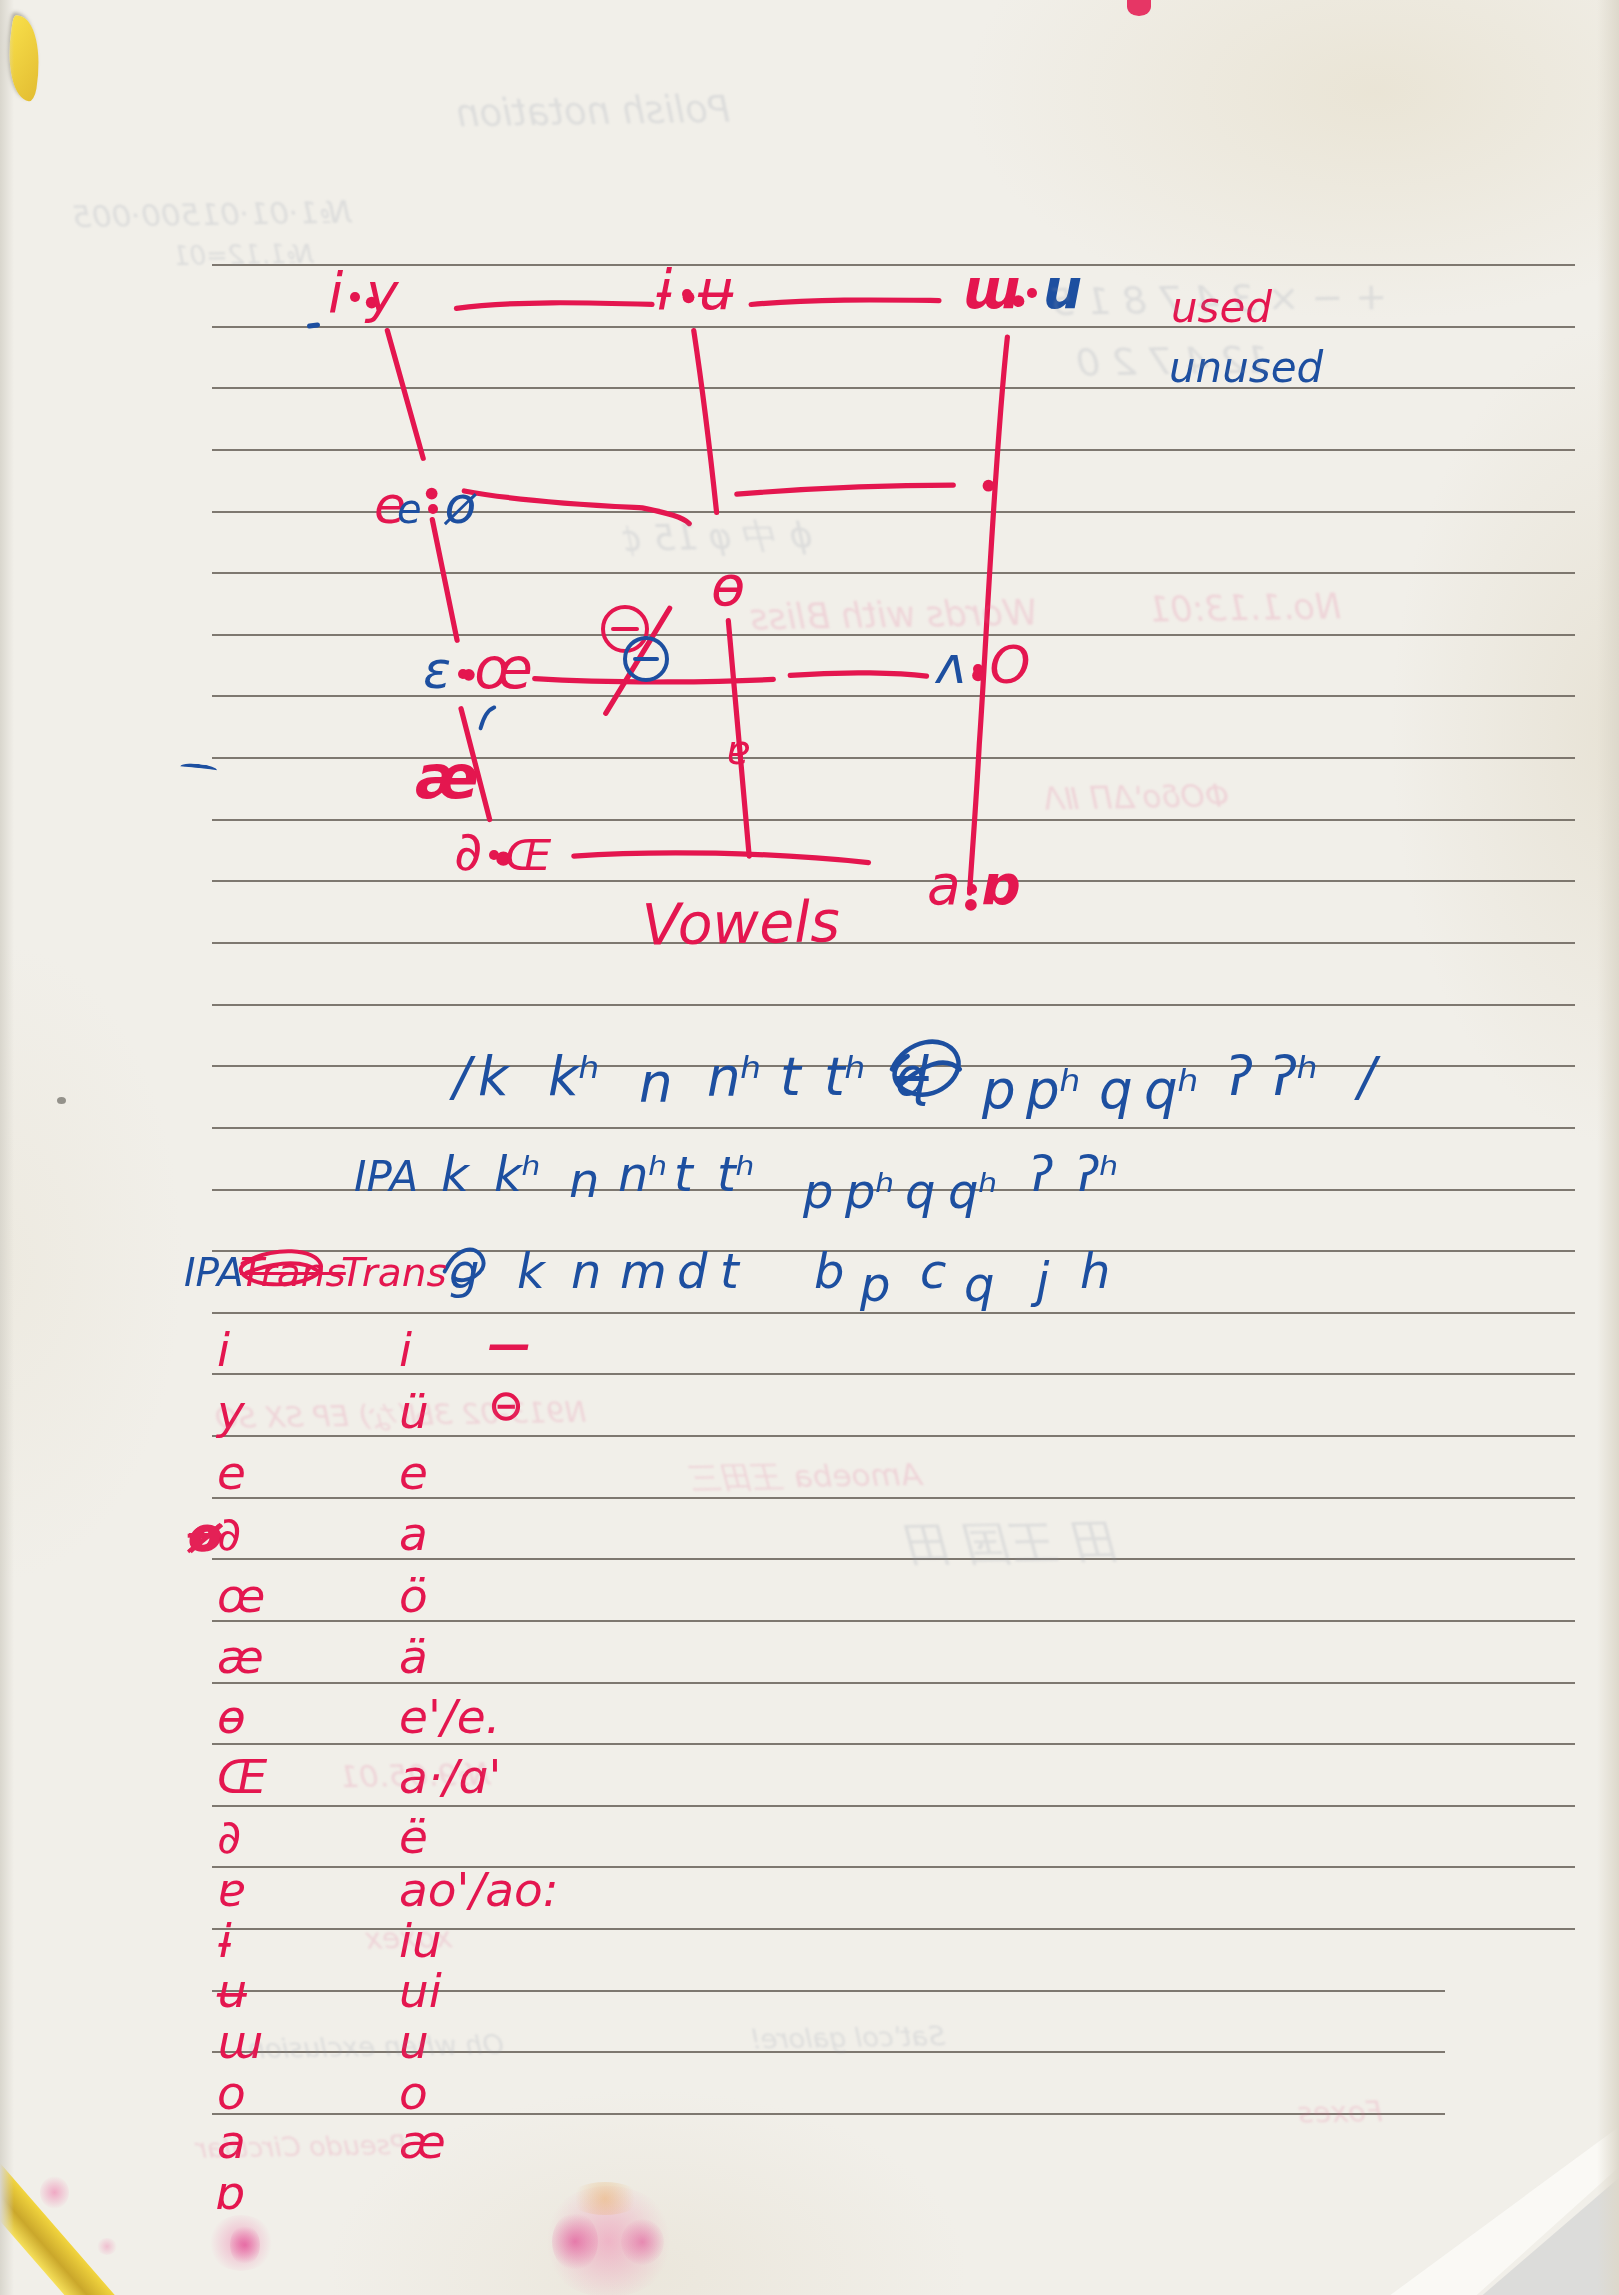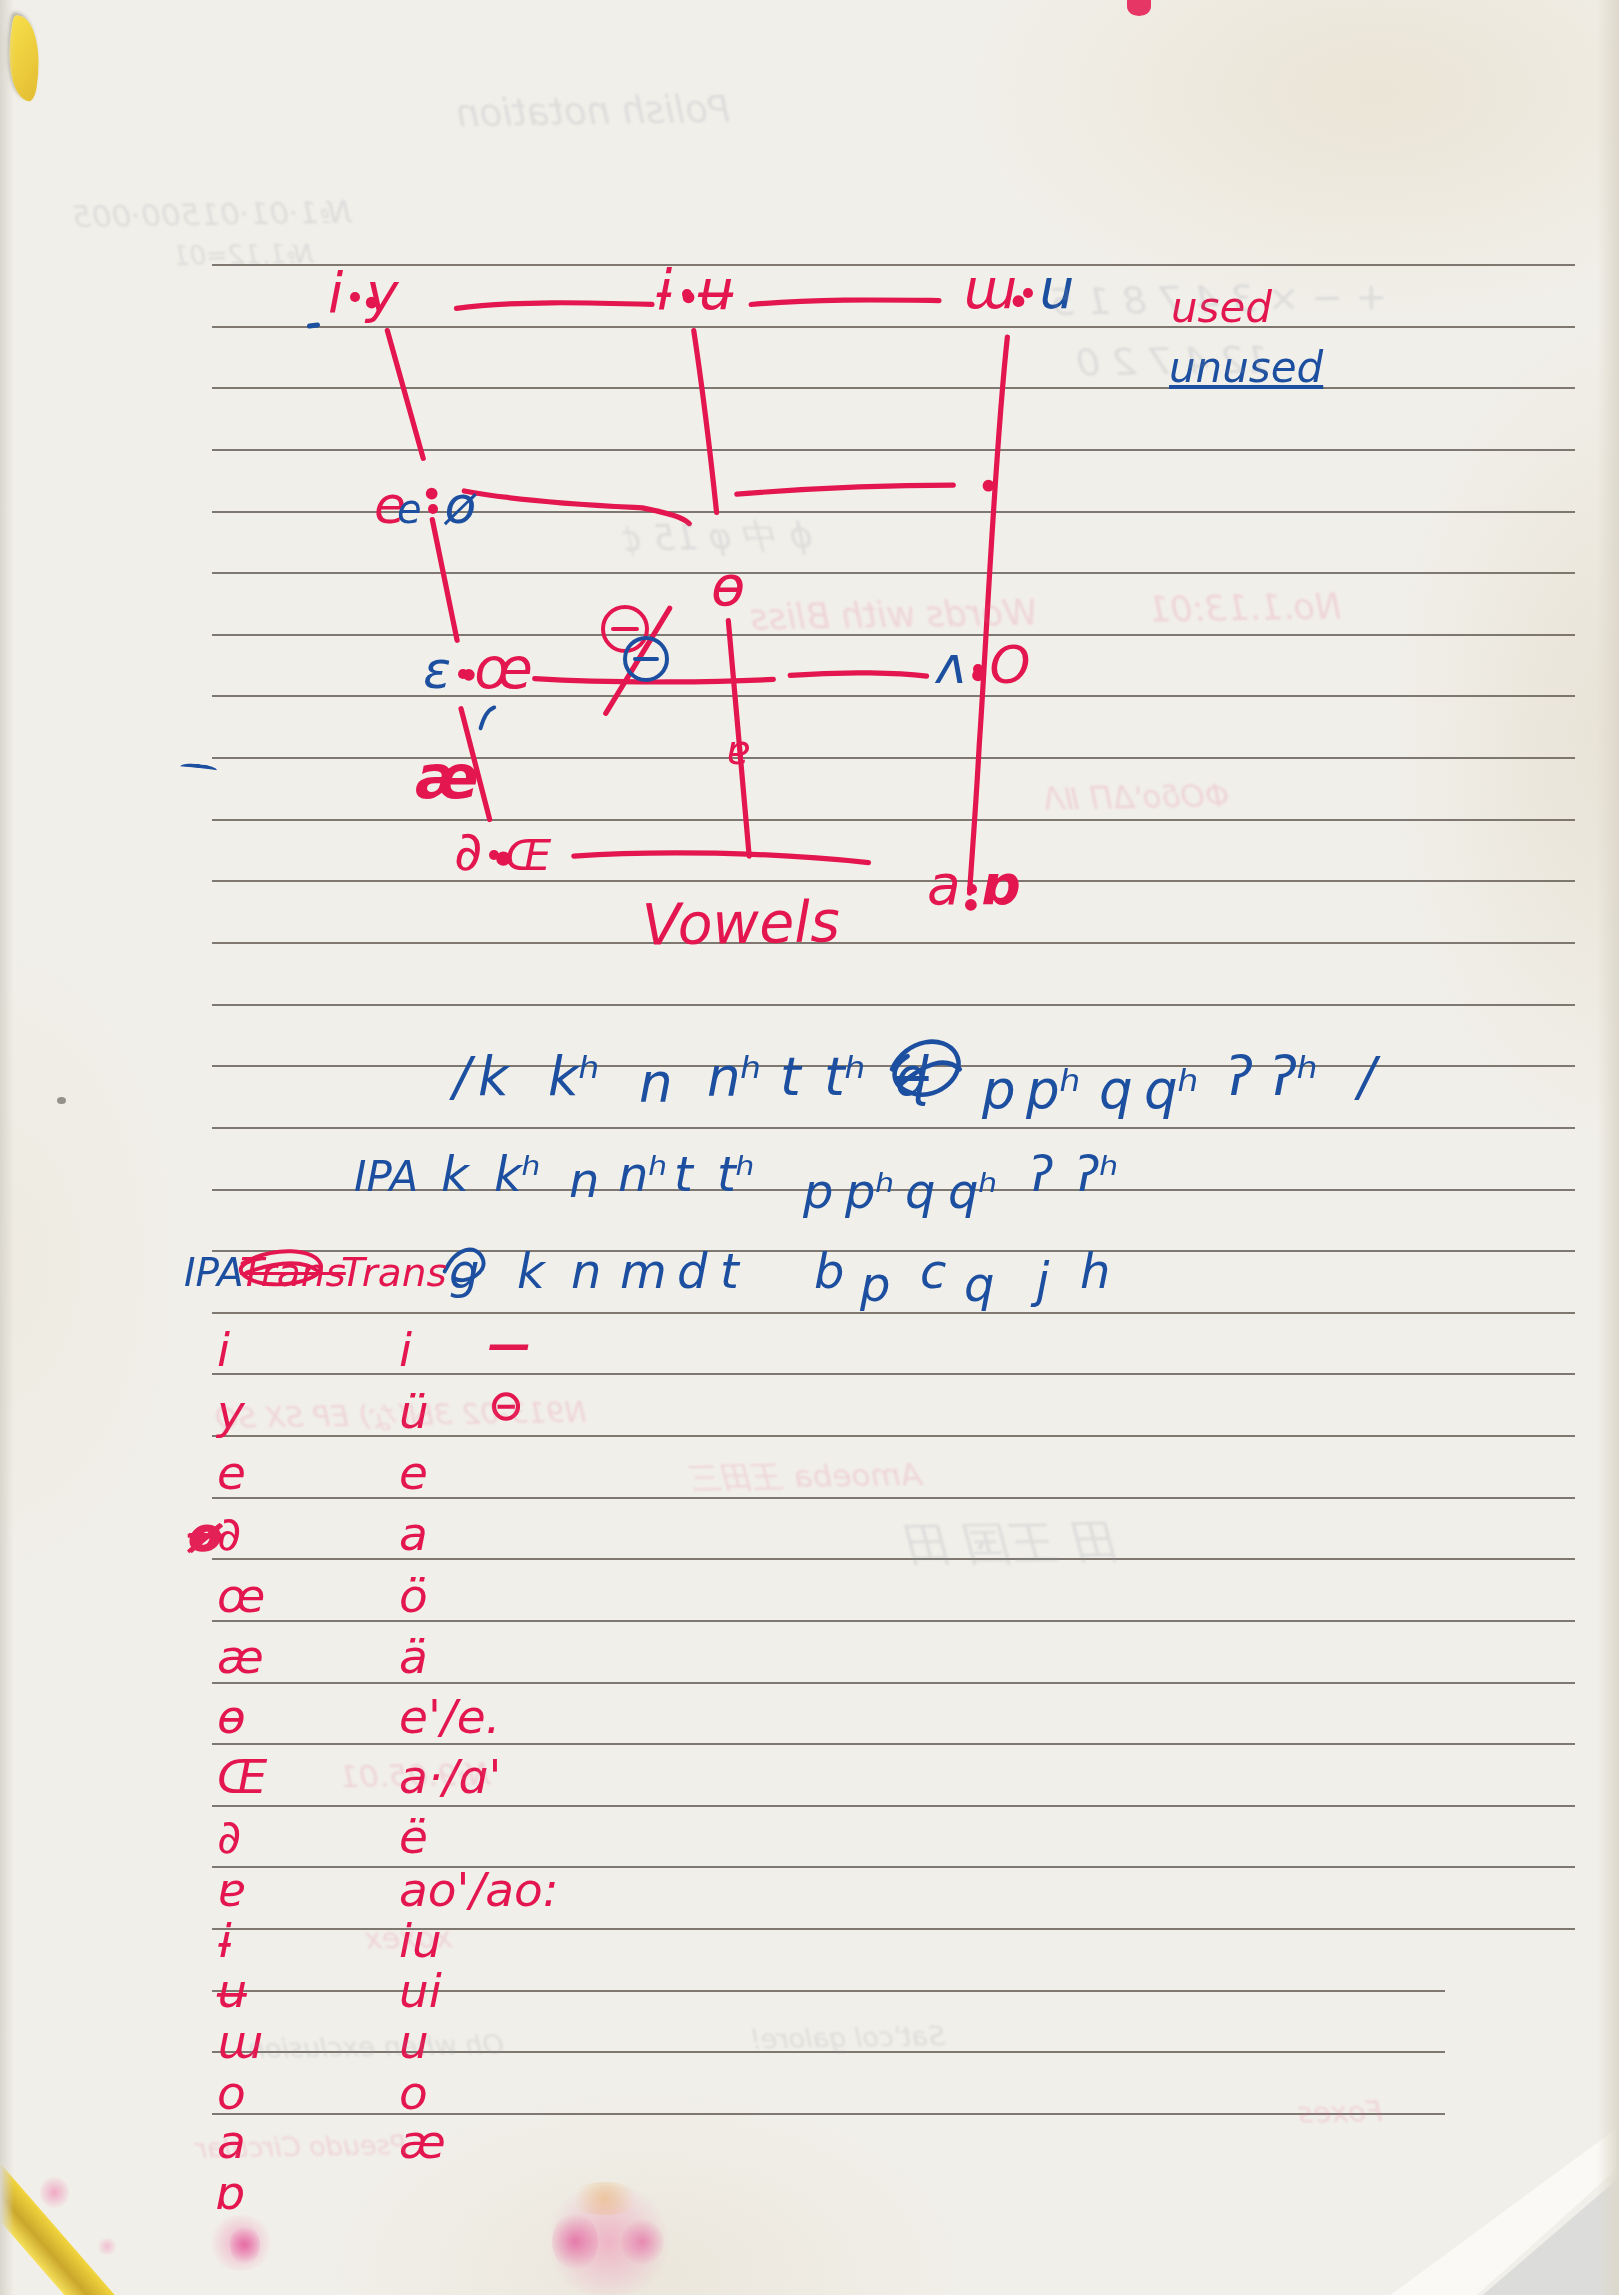--- a/index.html
+++ b/index.html
@@ -101,40 +101,40 @@
 
     <g fill="none" stroke="#1d4fa0" stroke-width="7" stroke-linecap="round">
       <path d="M1368,1640 C1390,1592 1448,1586 1466,1616 C1484,1648 1440,1686 1404,1678 C1368,1670 1360,1640 1392,1620"></path>
       <path d="M1380,1664 C1420,1630 1450,1620 1472,1640"></path>
     </g>
 
     <path d="M682,1950 C700,1912 730,1908 740,1930 C750,1952 712,1972 696,1960" fill="none" stroke="#1d4fa0" stroke-width="6" stroke-linecap="round"></path>
   </svg>
 
   <span class="hw red" style="left:1171px;top:287px;font-size:42px;">used</span>
-  <span class="hw blue" style="left:1169px;top:347px;font-size:42px;text-decoration:underline;">unused</span>
+  <span class="hw blue" style="left:1169px;top:347px;font-size:42px;">unused</span>
 
   <span class="hw red" style="left:642px;top:895px;font-size:57px;transform:rotate(-1deg);">Vowels</span>
 
   <div class="circle-mark" style="left:601px;top:605px;width:40px;height:40px;border:4.6px solid #e4164f;">
       <div class="bar" style="background:#e4164f;"></div>
     </div>
   <div class="circle-mark" style="left:623px;top:636px;width:38px;height:38px;border:4.6px solid #1d4fa0;">
       <div class="bar" style="background:#1d4fa0;"></div>
     </div>
 
   <div style="position:absolute;left:307px;top:323px;width:13px;height:4.6px;background:#1d4fa0;border-radius:2.6px;transform:rotate(-8deg);"></div>
   <div style="position:absolute;left:180px;top:764px;width:37px;height:5.2px;border-top:4.6px solid #1d4fa0;border-radius:50%;transform:rotate(6deg);"></div>
   <div style="position:absolute;left:57px;top:1097px;width:9px;height:7.2px;background:#7d7a74;border-radius:50%;opacity:.8;"></div>
   <div style="position:absolute;left:1127px;top:-3.9px;width:23.5px;height:19.6px;background:#e4164f;border-radius:0 0 50% 50%;opacity:.85;"></div>
 
   <div id="chart-labels">
       <span class="hw" style="left: 328px; top: 266px; font-size: 55px;"><span class="red ">i</span><span class="dot"></span><span class="red ">y</span></span>
       <span class="hw" style="left: 655px; top: 263px; font-size: 55px;"><span class="red ">ɨ</span><span class="dot"></span><span class="red ">ʉ</span></span>
-      <span class="hw" style="left: 963px; top: 262px; font-size: 55px;"><span class="red ">ɯ</span><span class="dot"></span><span class="blue ">u</span></span>
+      <span class="hw" style="left: 963px; top: 262px; font-size: 55px; font-weight: bold;"><span class="red ">ɯ</span><span class="dot"></span><span class="blue ">u</span></span>
       <span class="hw" style="left: 374px; top: 479px; font-size: 52px;"><span class="red ">e</span><span class="blue " style="font-size: 40px; margin-left: -9px;">e</span><span class="dot"></span><span class="blue ">ø</span></span>
       <span class="hw" style="left: 423px; top: 640px; font-size: 52px;"><span class="blue ">ɛ</span><span class="dot"></span><span class="red " style="font-size: 57px;">œ</span></span>
       <span class="hw" style="left: 936px; top: 639px; font-size: 52px;"><span class="blue ">ʌ</span><span class="dot"></span><span class="red ">O</span></span>
       <span class="hw" style="left: 711px; top: 558px; font-size: 56px;"><span class="red ">ɵ</span></span>
       <span class="hw" style="left: 415px; top: 746px; font-size: 61px;"><span class="red bold ">æ</span></span>
       <span class="hw" style="left: 726px; top: 730px; font-size: 40px;"><span class="red ">ɐ</span></span>
       <span class="hw" style="left: 454px; top: 824px; font-size: 55px;"><span class="red ">∂</span><span class="dot"></span><span class="red " style="font-size: 43px;">Œ</span></span>
       <span class="hw" style="left: 927px; top: 858px; font-size: 55px;"><span class="red ">a</span><span class="dot"></span><span class="red bold ">ɒ</span></span>
     </div>
   <div id="phoneme-line">

